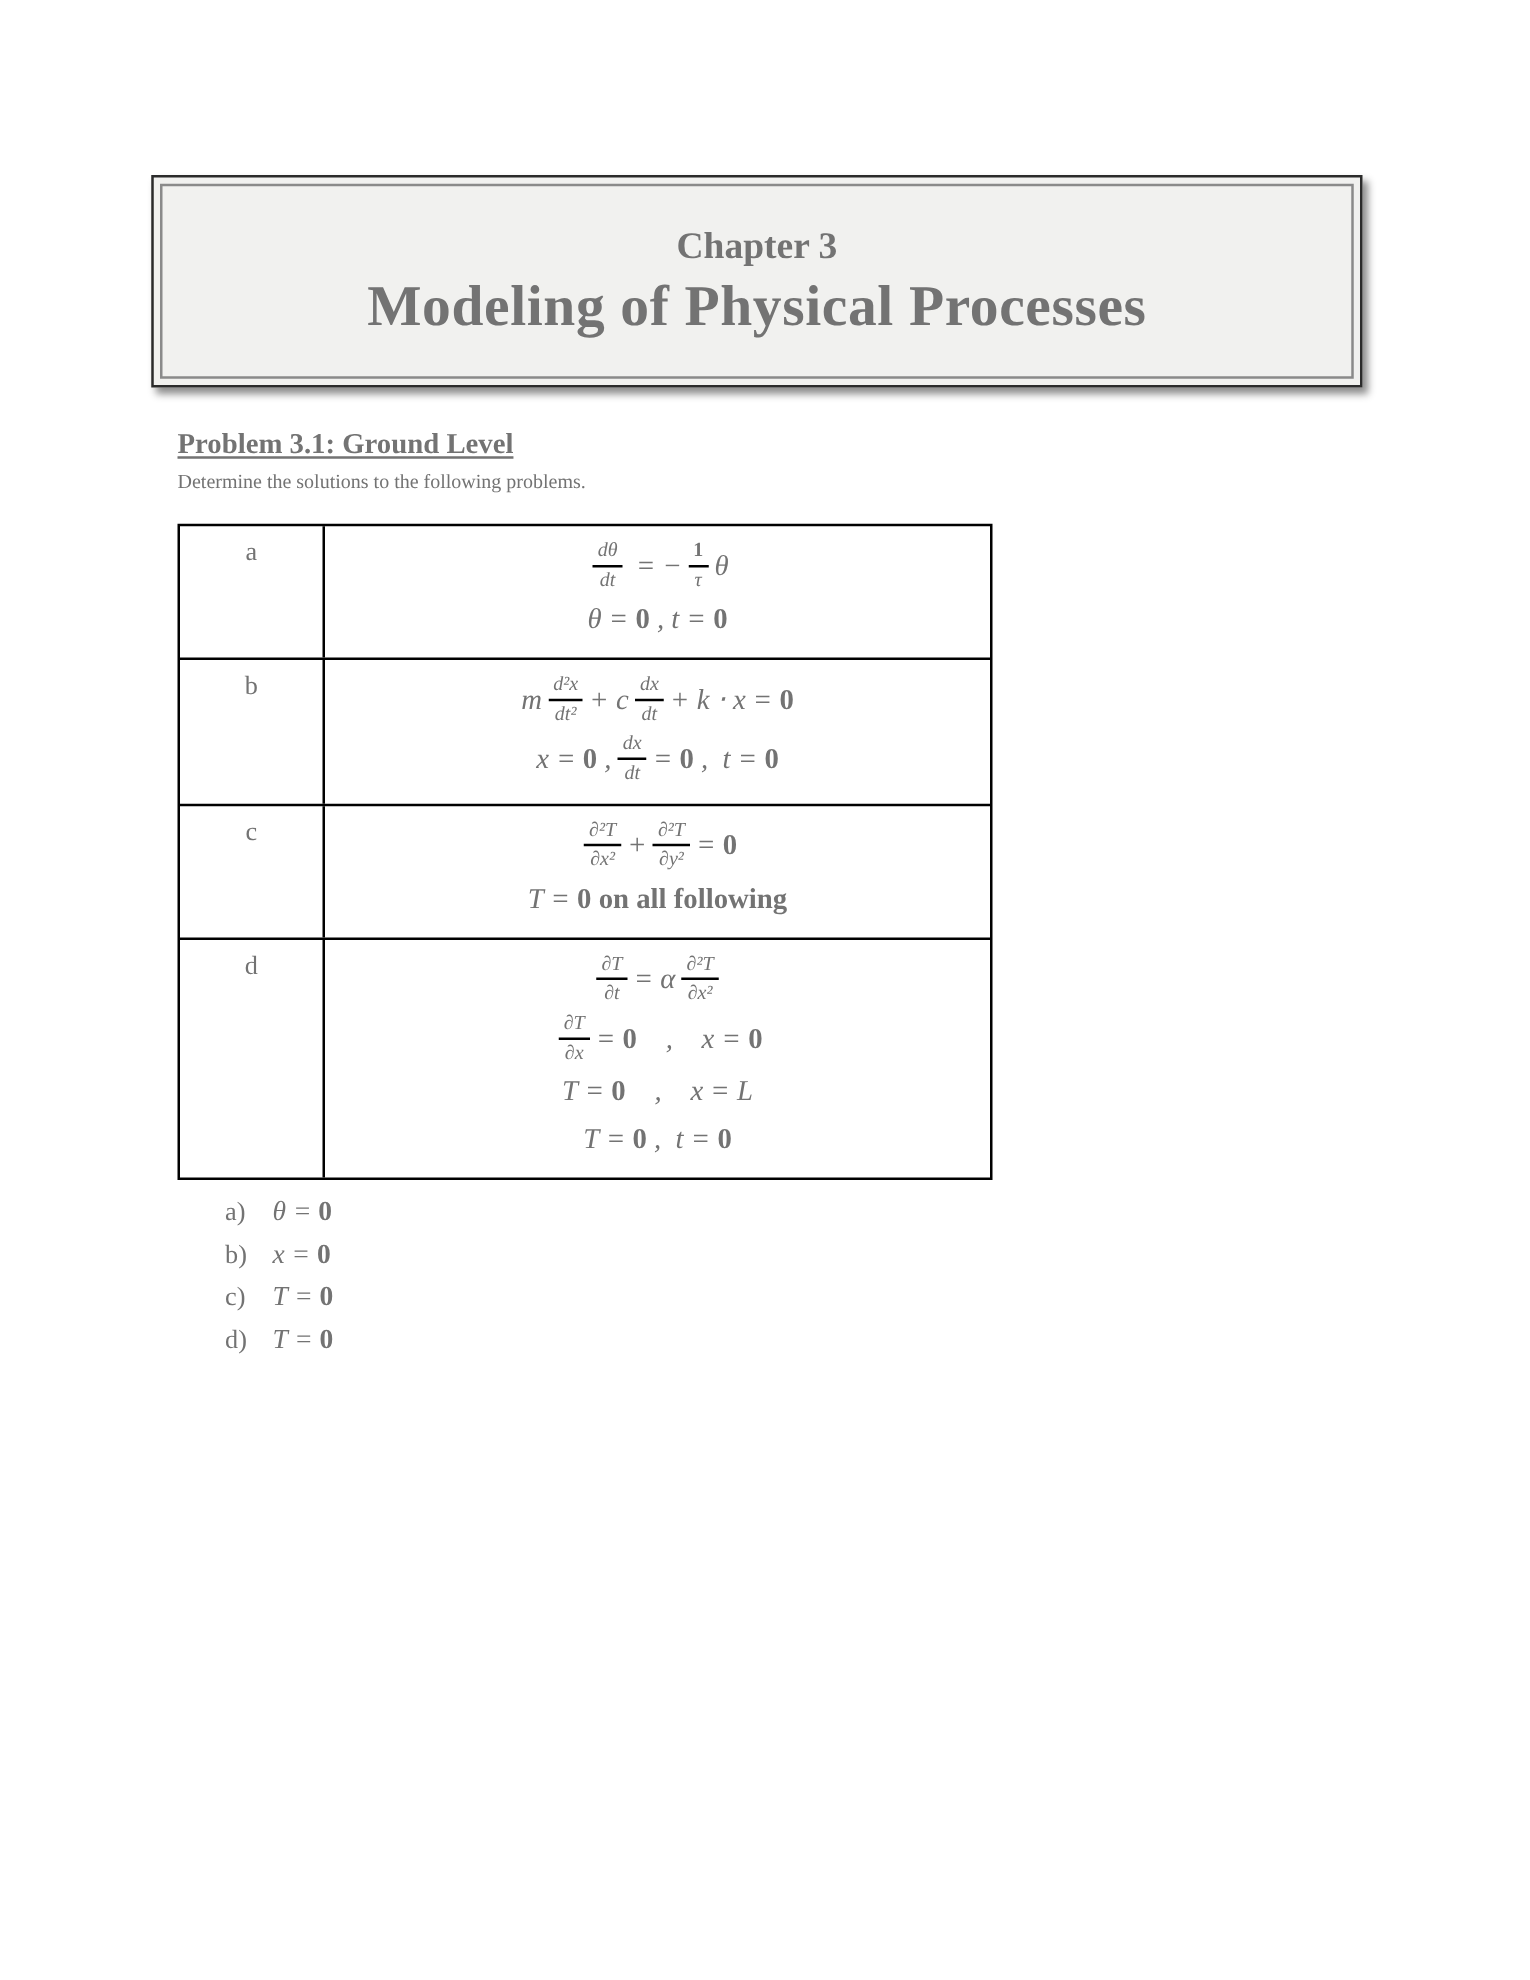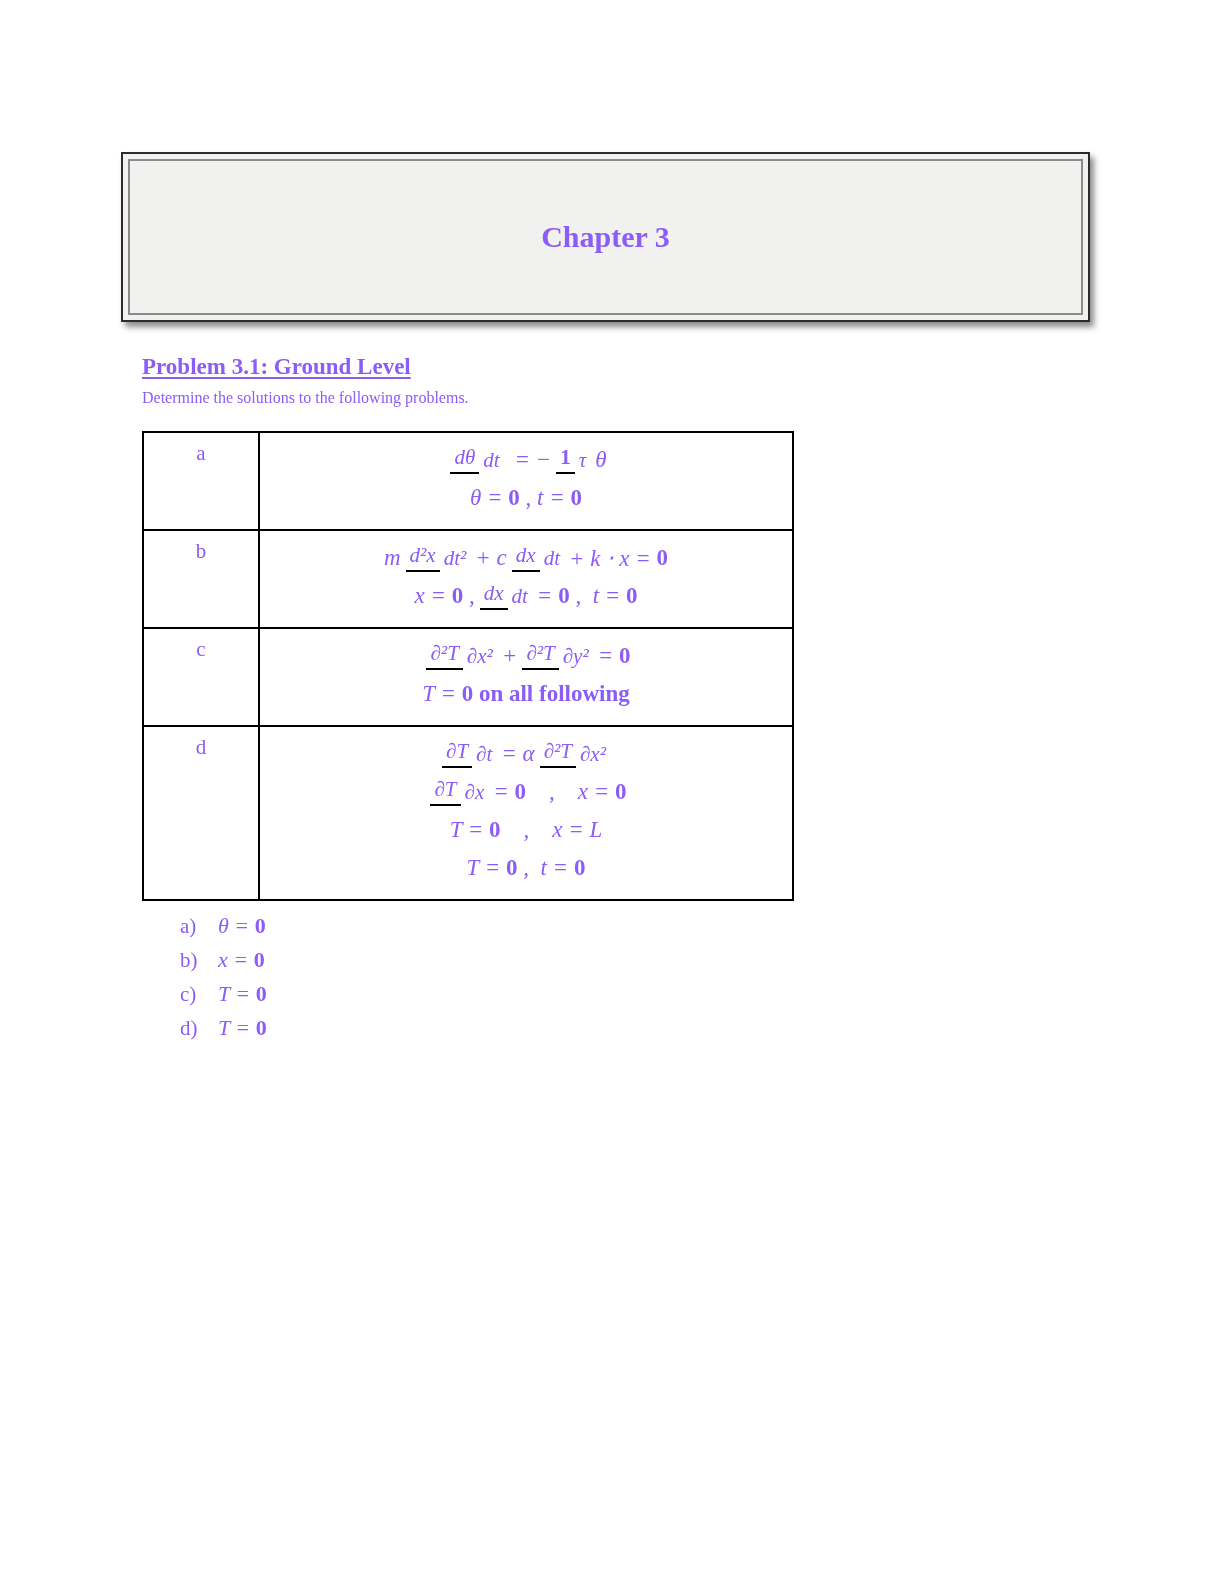--- a/index.html
+++ b/index.html
@@ -3,23 +3,22 @@
 <meta charset="utf-8">
 <style>
   * { margin: 0; padding: 0; box-sizing: border-box; }
   html, body { background: #ffffff; }
   .page {
     position: relative;
     width: 1224px;
     height: 1260px;
     background: #ffffff;
     font-family: "Liberation Serif", serif;
-    color: #8b5cf6;
+    color: #737373;
     overflow: hidden;
-    margin-top: 12px;
   }
   .header-box {
     position: absolute;
     left: 121px; top: 140px;
     width: 969px; height: 170px;
     background: #f1f1ef;
     border: 2px solid #2b2b2b;
     box-shadow:
       inset 0 0 0 5px #f1f1ef,
       inset 0 0 0 7px #8a8a8a,
@@ -71,25 +70,25 @@
     display: flex;
     align-items: center;
     justify-content: center;
     font-size: 23px;
     font-style: italic;
     margin: 3px 0;
     min-height: 32px;
   }
   .frac {
     display: inline-flex;
-    flex-direction: row;
+    flex-direction: column;
     align-items: center;
     margin: 0 5px;
     line-height: 1.1;
-    font-size: 21px;
+    font-size: 16px;
   }
   .frac .fnum { padding: 0 4px 2px; border-bottom: 2px solid #000; display: inline-flex; }
   .frac .fden { padding: 2px 4px 0; display: inline-flex; }
   .mt { white-space: pre; }
   .mn { font-style: normal; font-weight: bold; white-space: pre; }
   .mb { font-style: normal; font-weight: bold; white-space: pre; }
 
   .sol-heading {
     margin-top: 40px;
     font-size: 23px; font-weight: bold;
@@ -109,20 +108,21 @@
     font-size: 21px;
   }
 </style>
 </head>
 <body>
 
 <div class="page">
 
   <div class="header-box">
     <div class="chapter-label">Chapter 3</div>
+    <div class="doc-title">Modeling of Physical Processes</div>
   </div>
 
   <div class="content">
     <div class="problem-heading">Problem 3.1: Ground Level</div>
     <div class="intro">Determine the solutions to the following problems.</div>
 
     <div class="eq-table">
         <div class="trow">
           <div class="tlabel">a</div>
           <div class="tcell">

